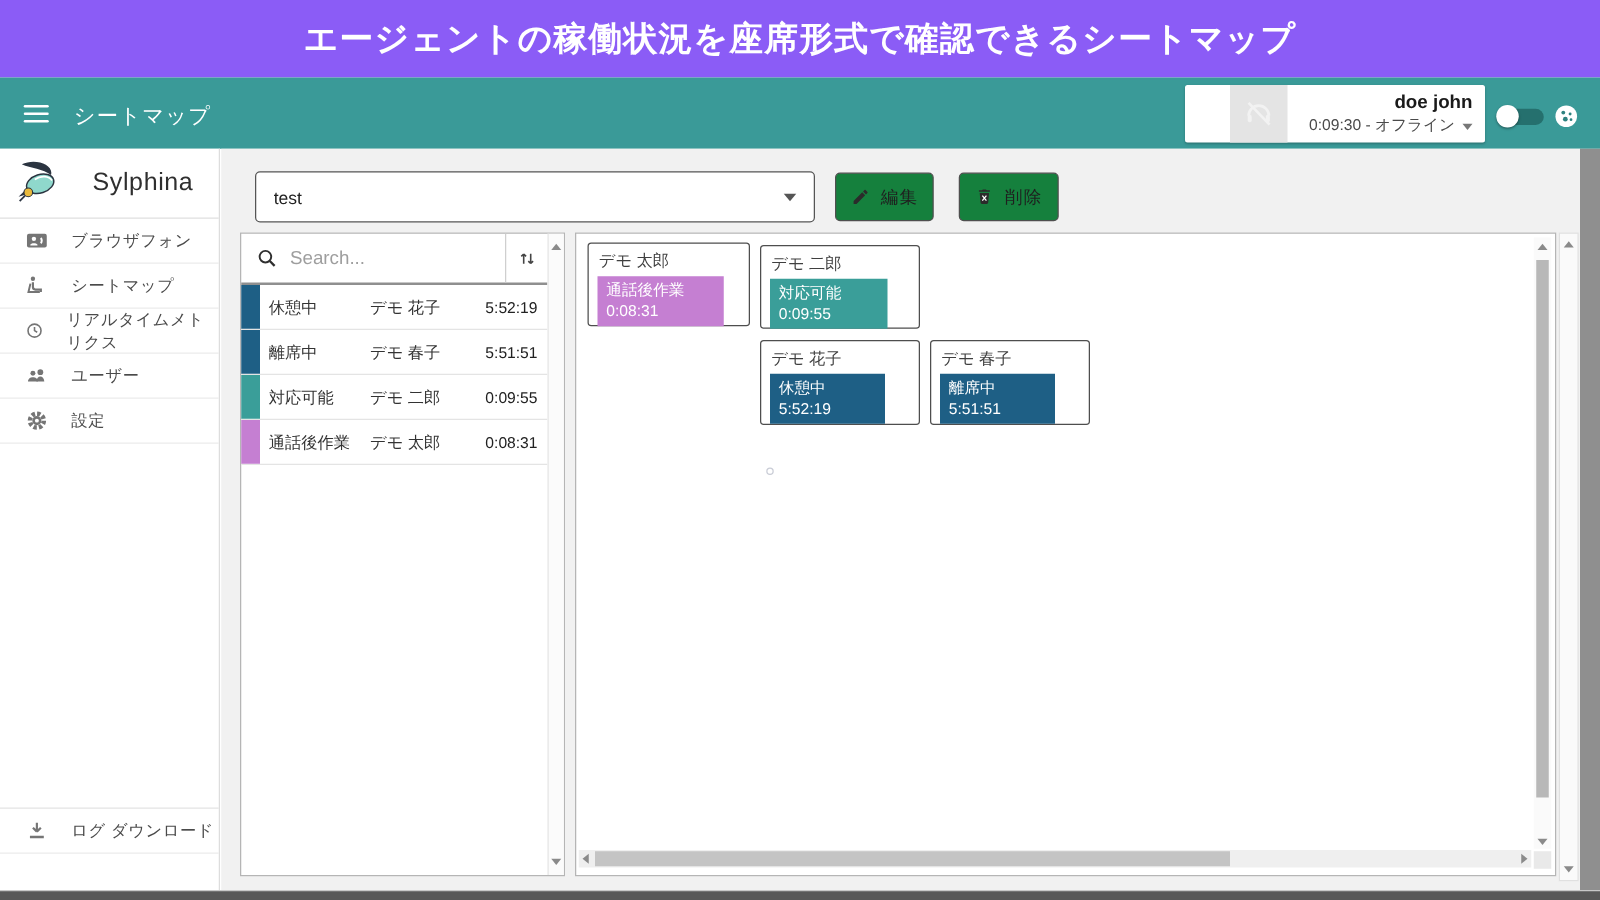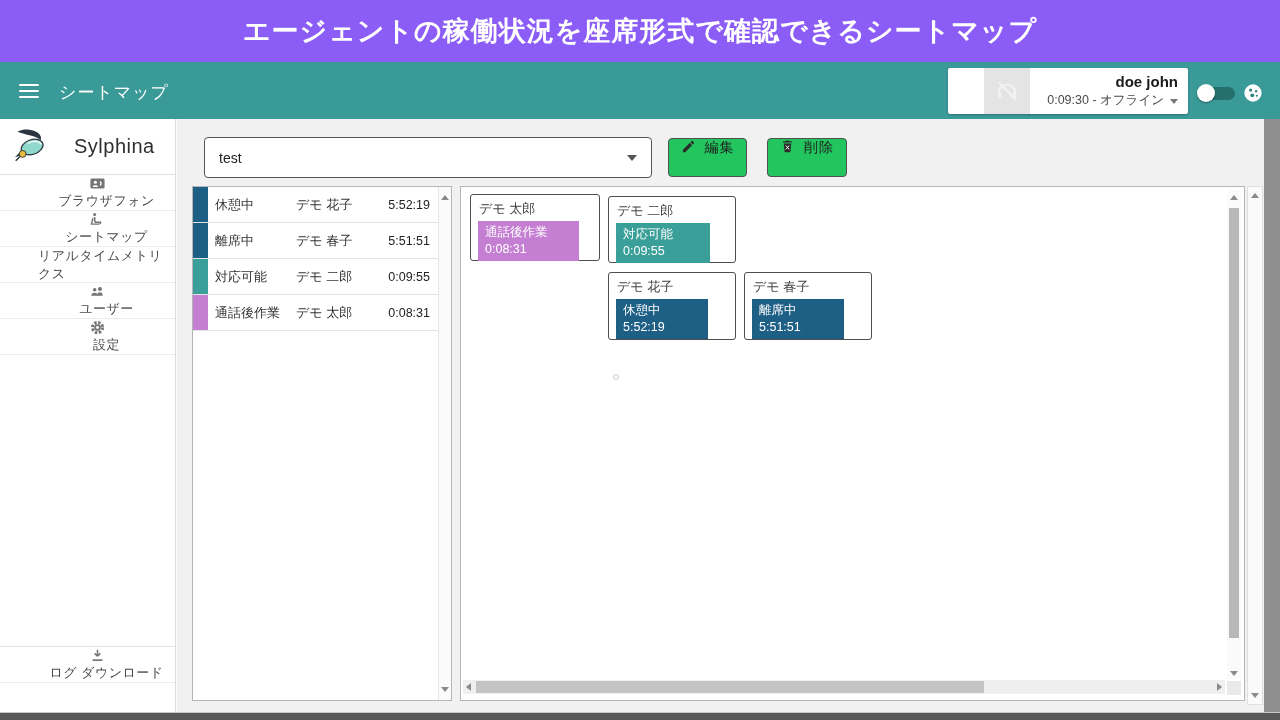--- a/index.html
+++ b/index.html
@@ -31,36 +31,36 @@
   .toggle-track { position:absolute; left:6px; top:4px; width:32px; height:13px; border-radius:7px; background:#25706E; }
   .toggle-knob { position:absolute; left:0; top:1px; width:18px; height:18px; border-radius:50%;
     background:#fff; box-shadow:0 1px 2px rgba(0,0,0,.4); }
   .cookie { left:1243px; top:83px; width:20px; height:20px; cursor:pointer; }
 
   
   .sidebar { left:0; top:119px; width:176px; height:593px; background:#fff; border-right:1px solid #dddddd; }
   .brand-row { height:56px; border-bottom:1px solid #e0e0e0; display:flex; align-items:center; padding-left:12px;gap:12px; }
   .brand-name { font-size:20px; color:#2f2f2f; margin-left:8px; letter-spacing:.5px; }
   .side-item { height:36px; display:flex; align-items:center; padding-left:20px;
-    border-bottom:1px solid #ececec; cursor:pointer;flex-direction:column; }
+    border-bottom:1px solid #ececec; cursor:pointer; }
   .side-item .lbl { font-size:13px; color:#4a4a4a; margin-left:18px; letter-spacing:.5px; }
   .side-footer { position:absolute; left:0; top:527px; width:175px; border-top:1px solid #e3e3e3; }
 
   
   .content-bg { left:177px; top:119px; width:1087px; height:593px; background:#f1f1f1; }
 
   
   .map-select { left:192px; top:137px; width:448px; height:41px; background:#fff;
     border:1.5px solid #555; border-radius:4px; display:flex; align-items:center;
     padding:0 14px; cursor:pointer;margin-left:12px; }
   .map-select .val { flex:1; font-size:14px; color:#222; }
   .select-caret { width:0; height:0; border-left:5px solid transparent; border-right:5px solid transparent;
     border-top:6px solid #555; }
-  .tool-btn { top:138px; height:39px; background:#22c55e; border:1.5px solid #4f4f4f; border-radius:4px;
-    display:flex; align-items:flex-start; justify-content:center; gap:9px; cursor:pointer; }
+  .tool-btn { top:138px; height:39px; background:#15803d; border:1.5px solid #4f4f4f; border-radius:4px;
+    display:flex; align-items:center; justify-content:center; gap:9px; cursor:pointer; }
   .btn-edit { left:668px; width:79px; }
   .btn-delete { left:767px; width:80px; }
   .tool-btn .lbl { font-size:14px; color:#1f1f1f; letter-spacing:1px; }
 
   
   .alist-panel { left:192px; top:186px; width:260px; height:515px; background:#fff;
     border:1px solid #b5b5b5; display:flex; }
   .alist-main { flex:1; min-width:0; }
   .search-row { height:41px; border-bottom:2px solid #8f8f8f; display:flex; }
   .search-wrap { flex:1; display:flex; align-items:center; padding-left:12px; }
@@ -236,20 +236,35 @@
   <svg width="15" height="15" viewBox="0 0 24 24">
     <path d="M9 3.5l1-1h4l1 1h4v2H5v-2h4z" fill="#2b2b2b"></path>
     <path d="M6 7h12l-1.1 12.3a1.8 1.8 0 0 1-1.8 1.7H8.9a1.8 1.8 0 0 1-1.8-1.7z" fill="#2b2b2b"></path>
     <path d="M9.4 10.5l5.2 6.2m0-6.2l-5.2 6.2" stroke="#ffffff" stroke-width="1.6"></path>
   </svg>
   <span class="lbl">削除</span>
 </div>
 
 <div class="abs alist-panel">
   <div class="alist-main">
+    <div class="search-row">
+      <div class="search-wrap">
+        <svg width="17" height="17" viewBox="0 0 22 22">
+          <circle cx="9.5" cy="9.5" r="6" fill="none" stroke="#2f2f2f" stroke-width="2"></circle>
+          <line x1="14" y1="14" x2="19" y2="19" stroke="#2f2f2f" stroke-width="2.4"></line>
+        </svg>
+        <input type="text" placeholder="Search..." style="">
+      </div>
+      <div class="sort-cell">
+        <svg width="16" height="16" viewBox="0 0 20 20">
+          <path d="M6.2 15V5.2M6.2 5.2L3.8 7.6M6.2 5.2l2.4 2.4" fill="none" stroke="#444" stroke-width="1.6"></path>
+          <path d="M13.2 5v9.8m0 0l-2.4-2.4m2.4 2.4l2.4-2.4" fill="none" stroke="#444" stroke-width="1.6"></path>
+        </svg>
+      </div>
+    </div>
 
     <div class="alist-row">
       <div class="row-strip" style="background-color: rgb(30, 95, 133);"></div>
       <div class="row-status">休憩中</div>
       <div class="row-name">デモ 花子</div>
       <div class="row-time">5:52:19</div>
     </div>
     <div class="alist-row">
       <div class="row-strip" style="background-color: rgb(30, 95, 133);"></div>
       <div class="row-status">離席中</div>

